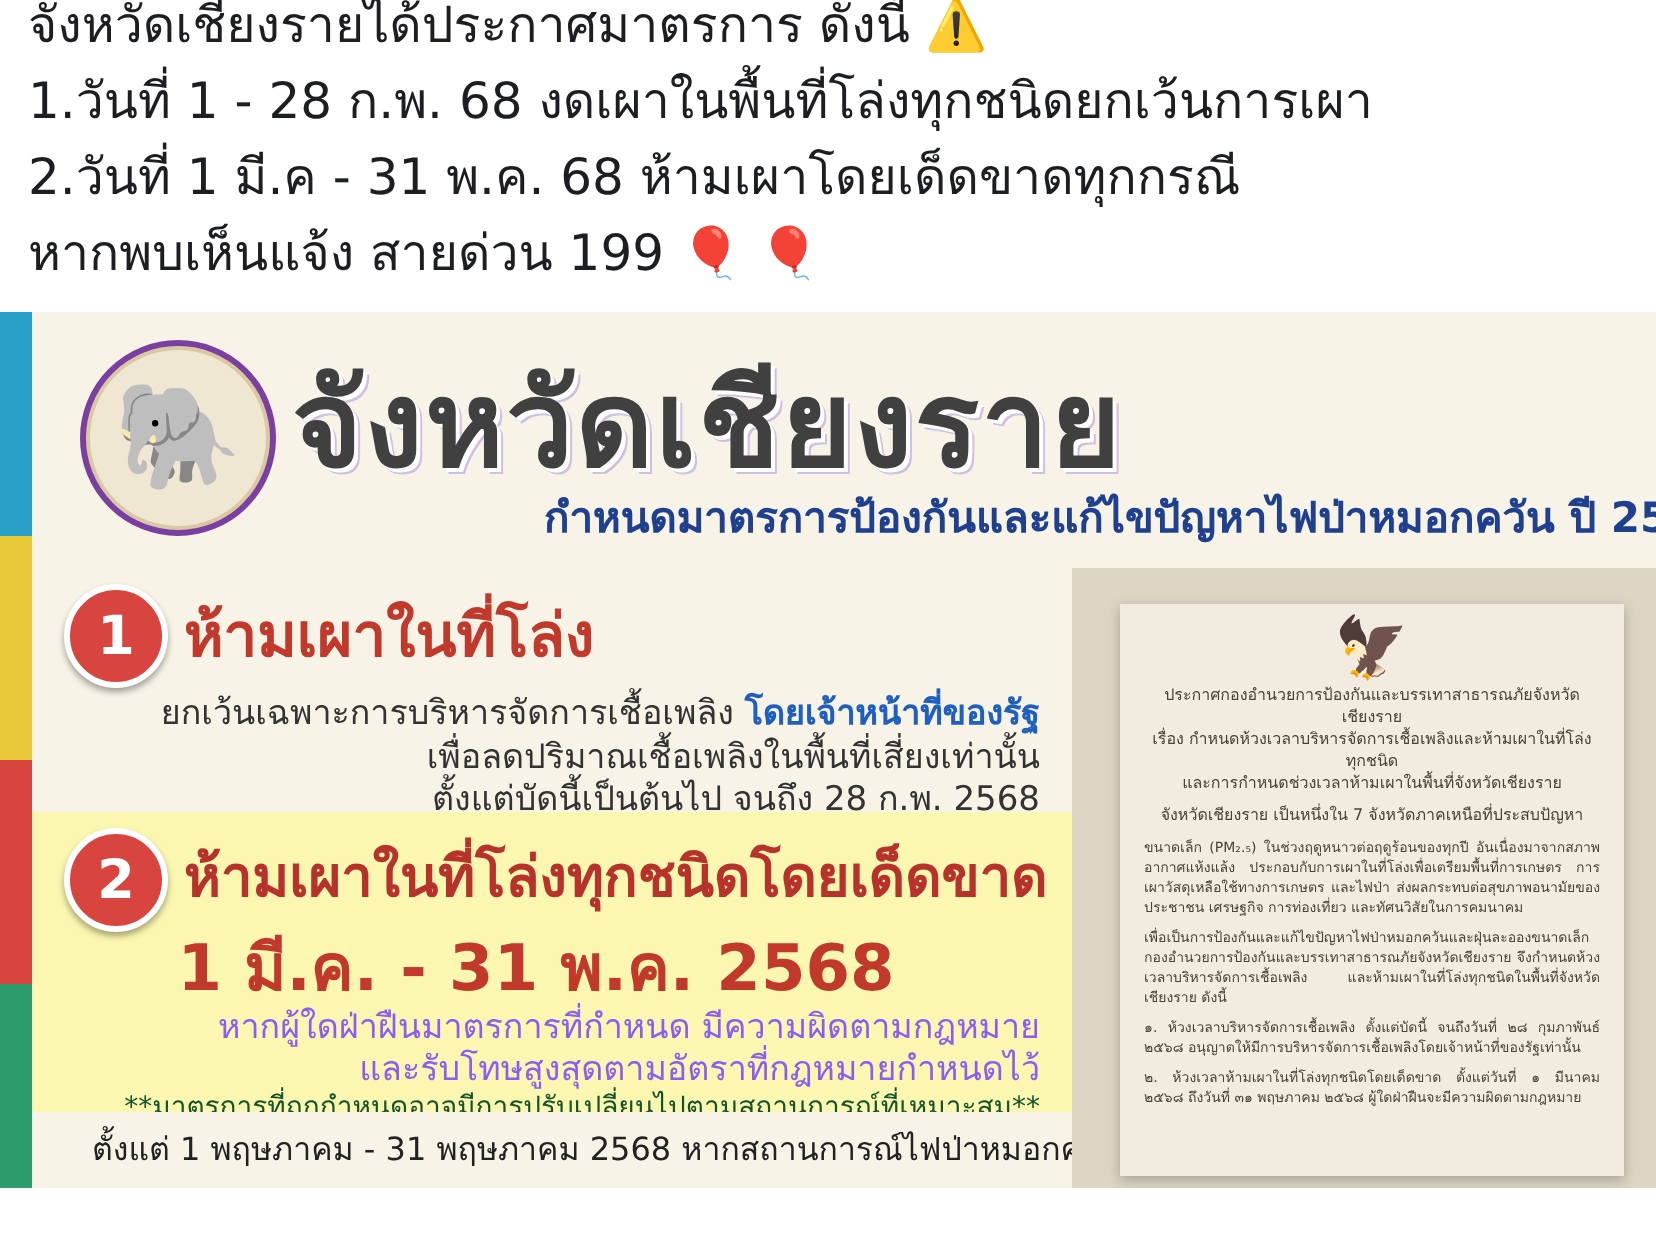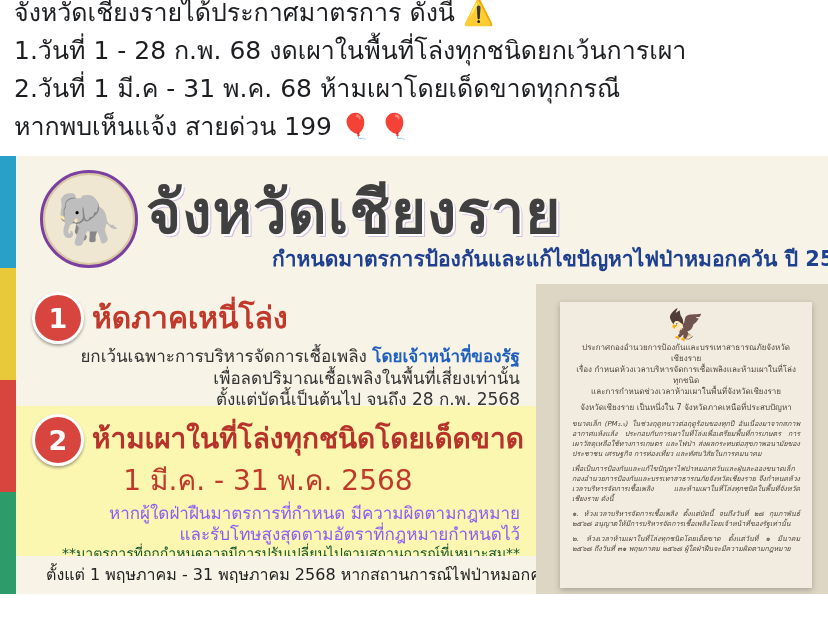--- a/index.html
+++ b/index.html
@@ -173,22 +173,22 @@
     white-space: nowrap;
     text-align: right;
     right: 16px;
   }
   .m-line b { color: #1f5fbf; }
   .m-date {
     position: absolute;
     left: 0;
     right: 16px;
     text-align: center;
-    font-size: 28px;
-    font-weight: normal;
+    font-size: 32px;
+    font-weight: bold;
     color: #c0392b;
     white-space: nowrap;
   }
   .m-note {
     position: absolute;
     right: 16px;
     font-size: 17px;
     color: #8b5cf6;
     white-space: nowrap;
   }
@@ -235,21 +235,20 @@
     font-size: 8px;
     color: #4a4236;
     line-height: 11px;
   }
   .doc-para {
     font-size: 7px;
     color: #4a4236;
     line-height: 10px;
     text-align: justify;
     margin-top: 5px;
-    font-style: italic;
   }
   .doc-center {
     text-align: center;
     font-size: 8px;
     color: #4a4236;
     margin-top: 4px;
   }
 </style>
 </head>
 <body>
@@ -277,21 +276,21 @@
     <div class="province-title">จังหวัดเชียงราย</div>
     <div class="province-sub">กำหนดมาตรการป้องกันและแก้ไขปัญหาไฟป่าหมอกควัน ปี 2568</div>
   </div>
 
   <div class="poster-body">
 
     <div class="left-col">
 
       <div class="measure m1">
         <div class="badge">1</div>
-        <div class="m-title">ห้ดภาคเหนี่โล่ง</div>
+        <div class="m-title">ห้ามเผาในที่โล่ง</div>
         <div class="m-line" style="top:58px;">
           <span>ยกเว้นเฉพาะการบริหารจัดการเชื้อเพลิง </span><b>โดยเจ้าหน้าที่ของรัฐ</b>
         </div>
         <div class="m-line" style="top:80px;">เพื่อลดปริมาณเชื้อเพลิงในพื้นที่เสี่ยงเท่านั้น</div>
         <div class="m-line" style="top:101px;">ตั้งแต่บัดนี้เป็นต้นไป จนถึง 28 ก.พ. 2568</div>
       </div>
 
       <div class="measure m2">
         <div class="badge">2</div>
         <div class="m-title">ห้ามเผาในที่โล่งทุกชนิดโดยเด็ดขาด</div>

